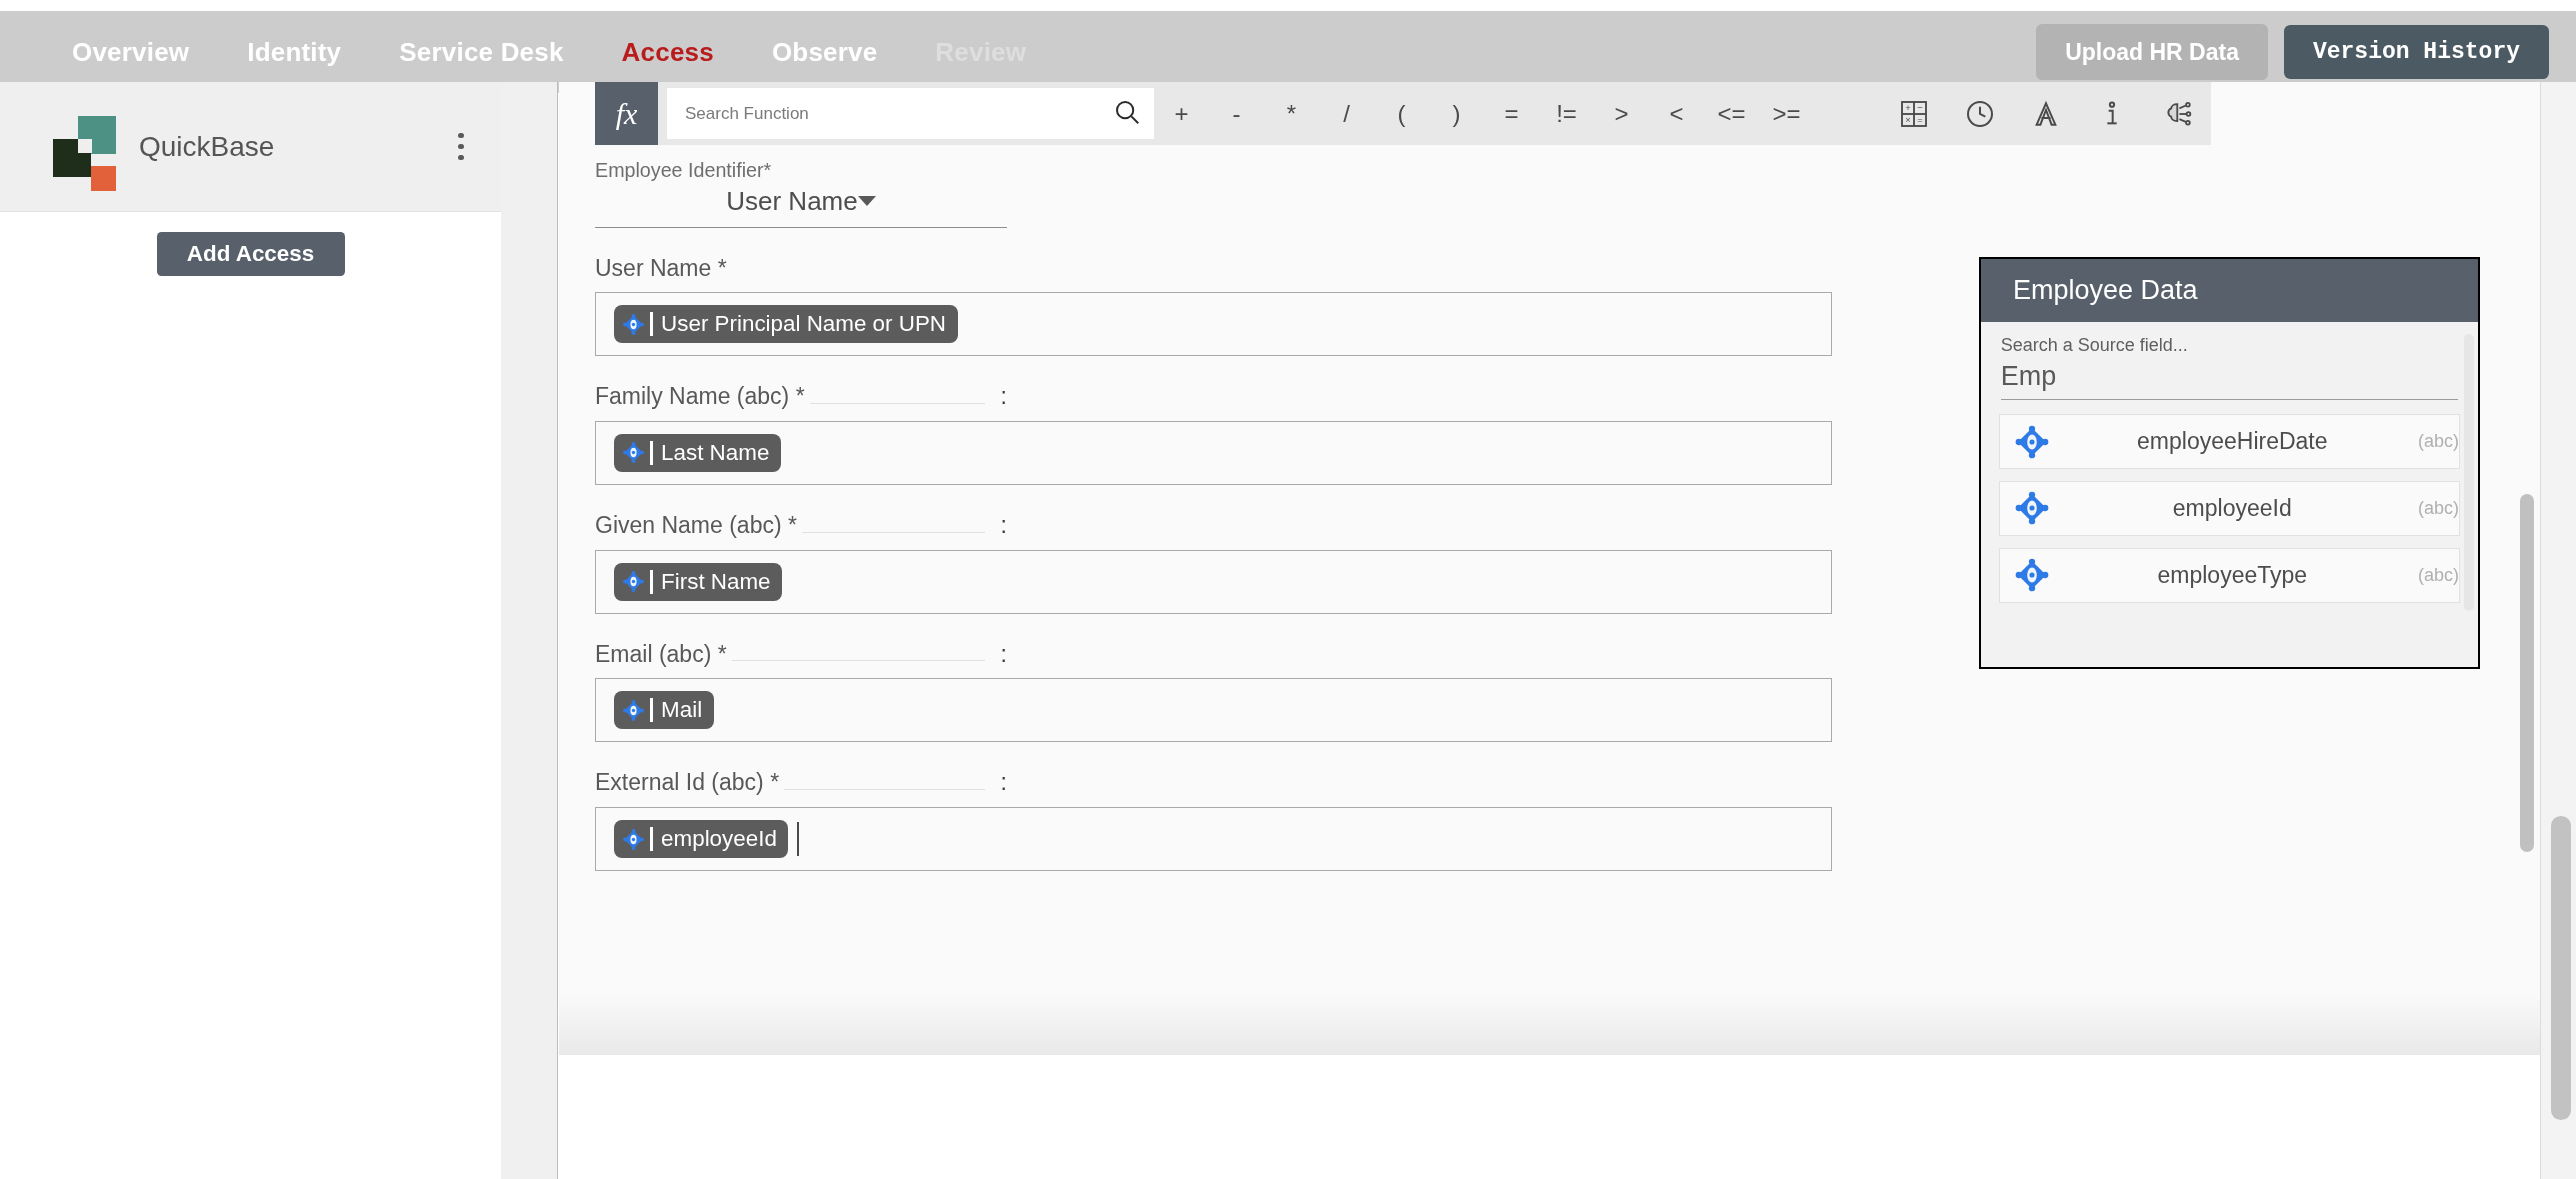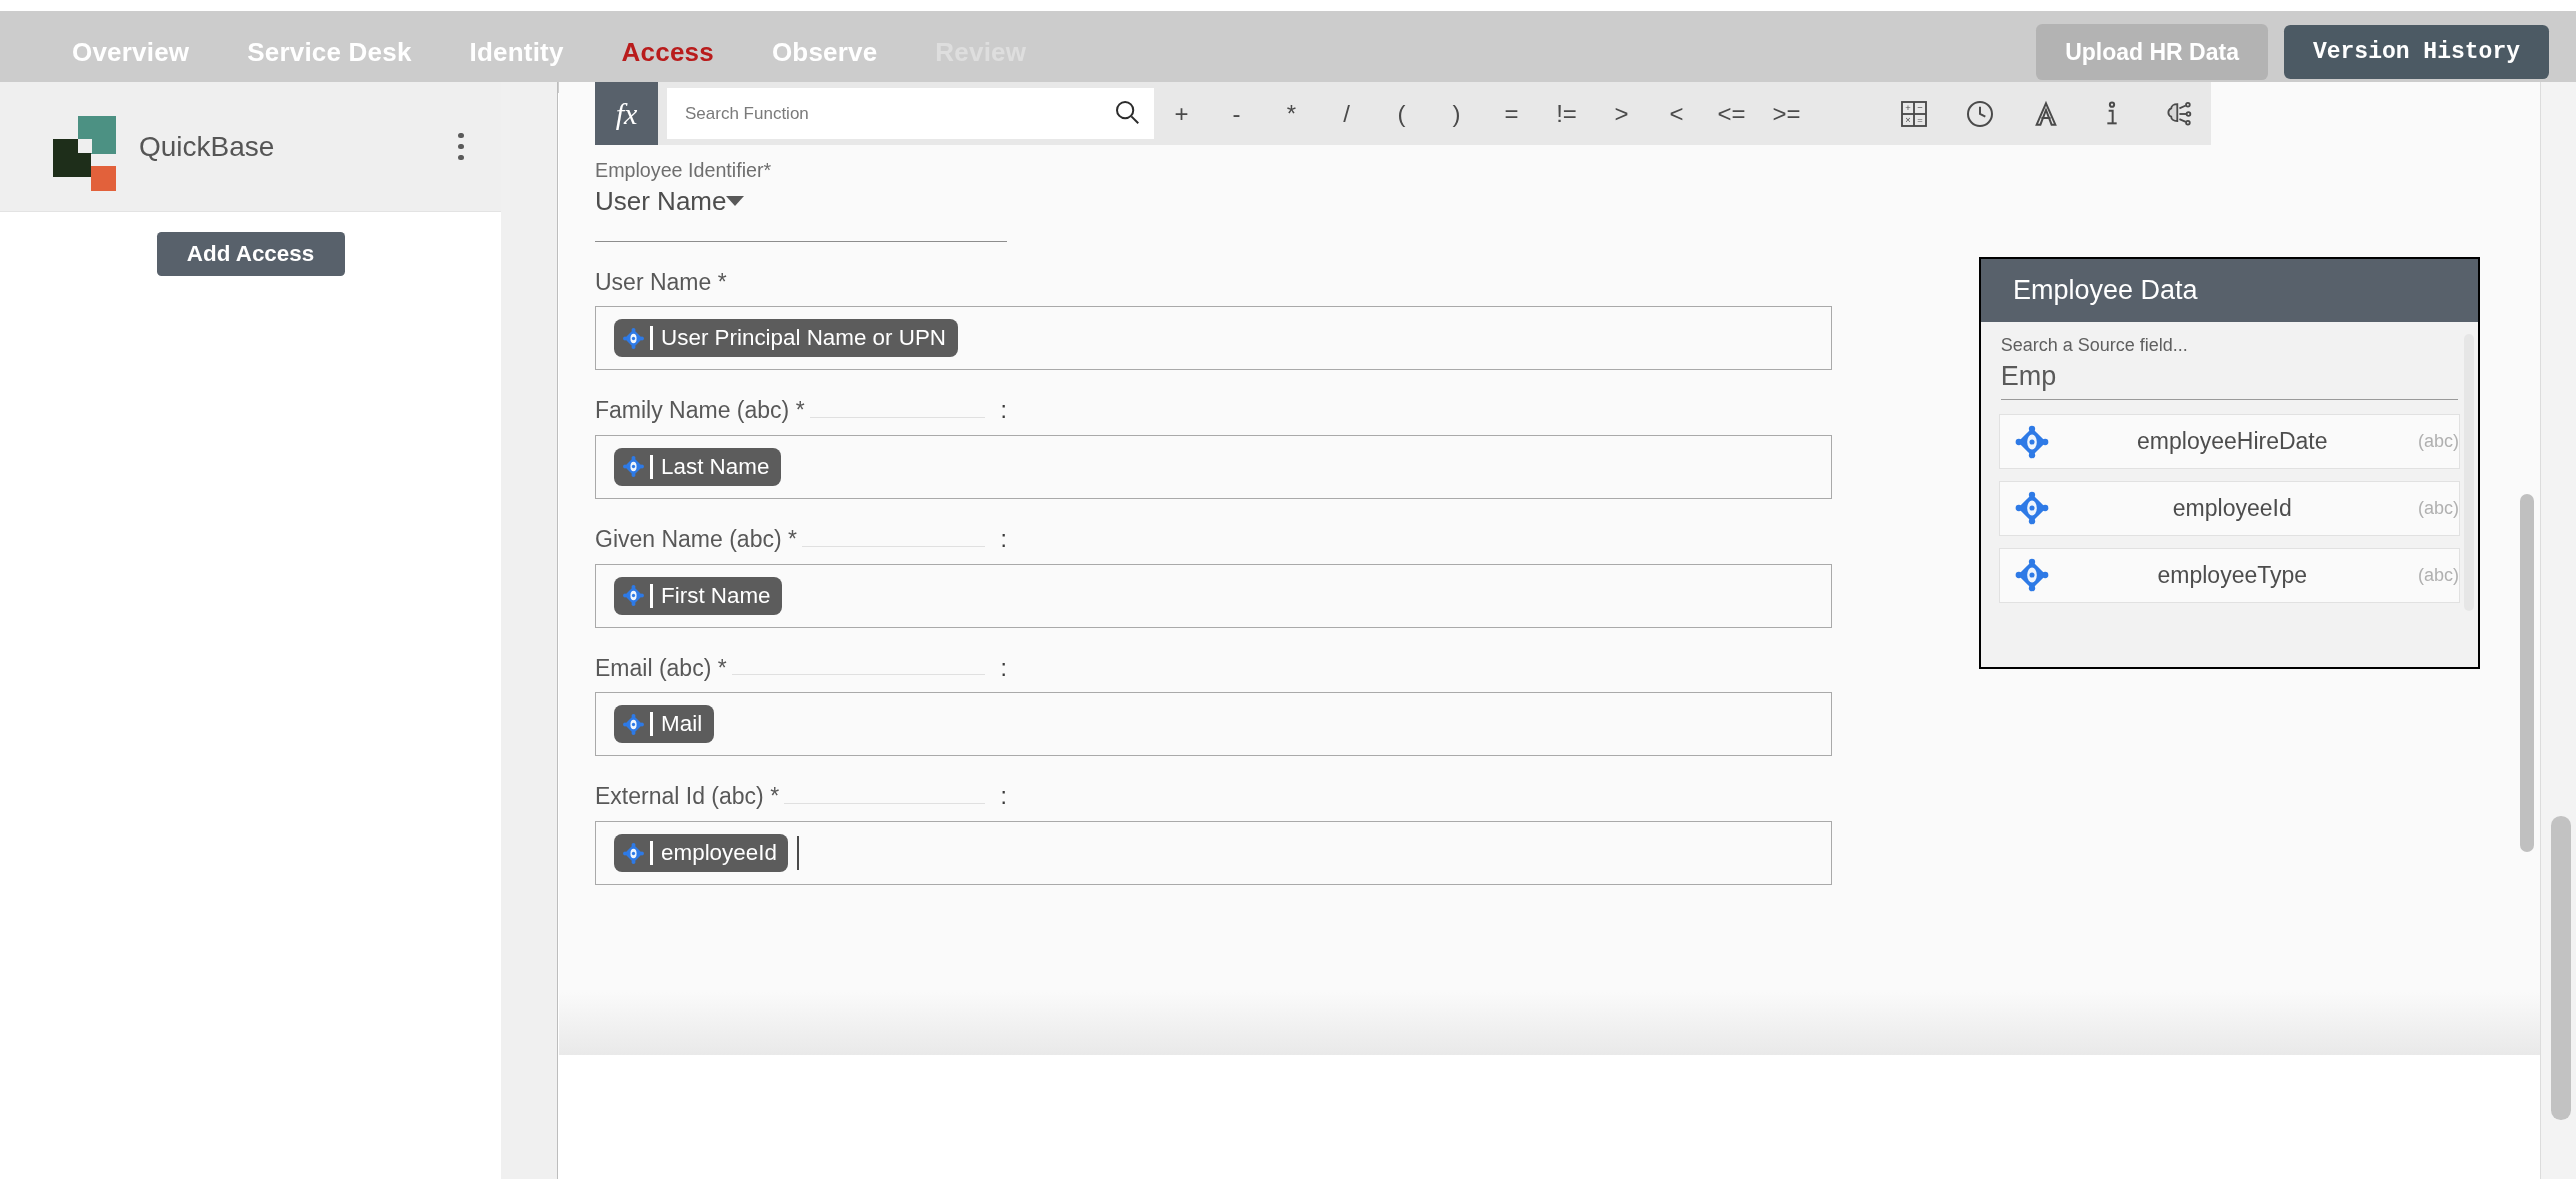--- a/index.html
+++ b/index.html
@@ -104,22 +104,22 @@
   .icon-btn {
     width: 66px; height: 63px; display: flex; align-items: center;
     justify-content: center; cursor: pointer;
   }
 
   
   #form { position: absolute; left: 36px; top: 77px; width: 1244px; }
   .field { margin-bottom: 3.6px; }
   .sub-label { font-size: 19.7px; color: #6e6e6e; margin-bottom: 3.6px; }
   .select-row {
-    width: 412px; display: flex; align-items: center; justify-content: flex-start;
-    border-bottom: 1.8px solid #8d8d8d; padding-bottom: 24px; cursor: pointer;
+    width: 412px; display: flex; align-items: center; justify-content: center;
+    border-bottom: 1.8px solid #8d8d8d; padding-bottom: 10px; cursor: pointer;
   }
   .select-value { font-size: 26px; color: #4d4d4d; }
   .select-arrow {
     width: 0; height: 0; border-left: 9.8px solid transparent;
     border-right: 9.8px solid transparent; border-top: 10.7px solid #595959;
   }
   .field-label-row {
     display: flex; align-items: flex-end; width: 412px; margin-top: 27px;
   }
   .field-label { font-size: 23px; color: #585858; white-space: nowrap; }
@@ -197,22 +197,22 @@
     background: linear-gradient(to bottom, rgba(250,250,250,0), #e9e9e9);
     pointer-events: none;
   }
 </style>
 </head>
 <body>
 
 <div id="topnav">
   <div class="nav-tabs">
       <div class="nav-tab">Overview</div>
+      <div class="nav-tab">Identity</div>
       <div class="nav-tab">Service Desk</div>
-      <div class="nav-tab">Identity</div>
       <div class="nav-tab active">Access</div>
       <div class="nav-tab">Observe</div>
       <div class="nav-tab muted">Review</div>
     </div>
   <div class="nav-right">
     <button class="btn-upload">Upload HR Data</button>
     <button class="btn-version">Version History</button>
   </div>
 </div>
 

